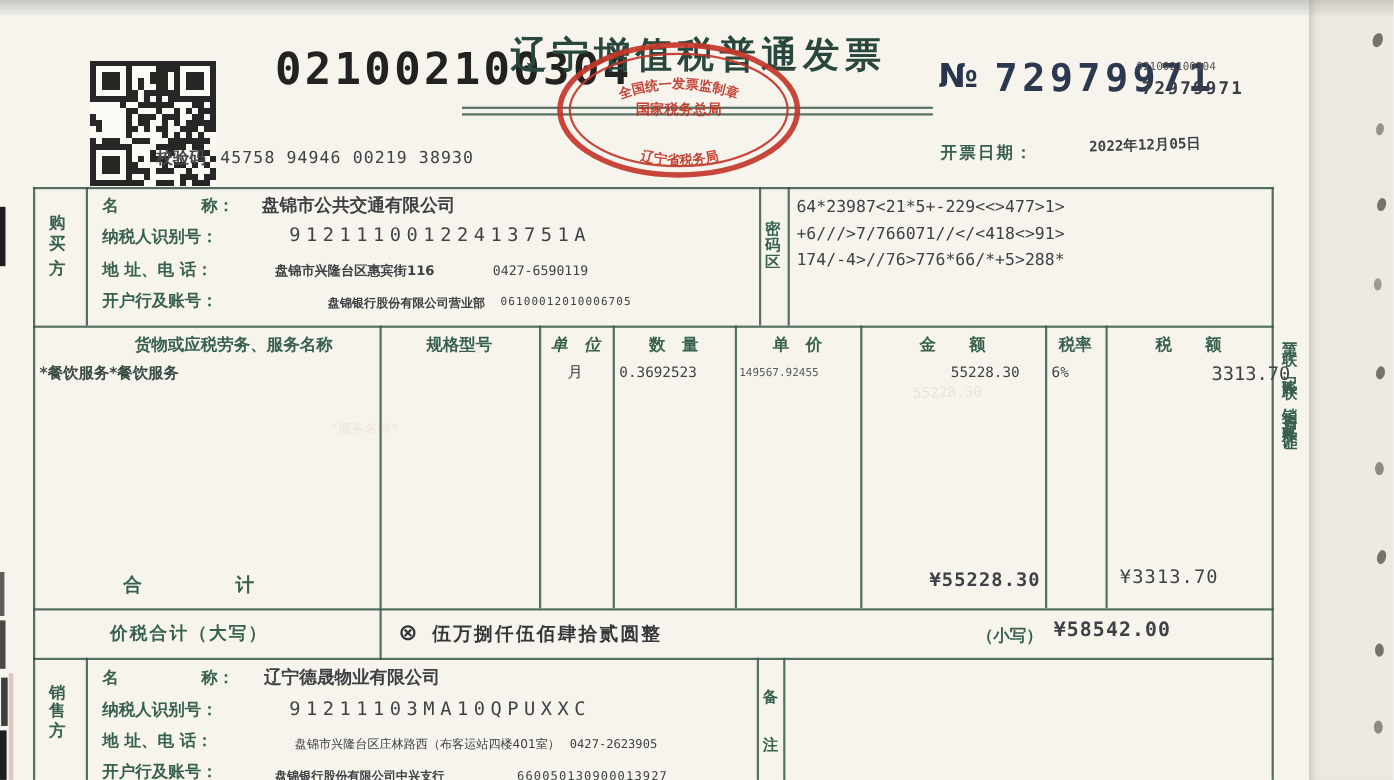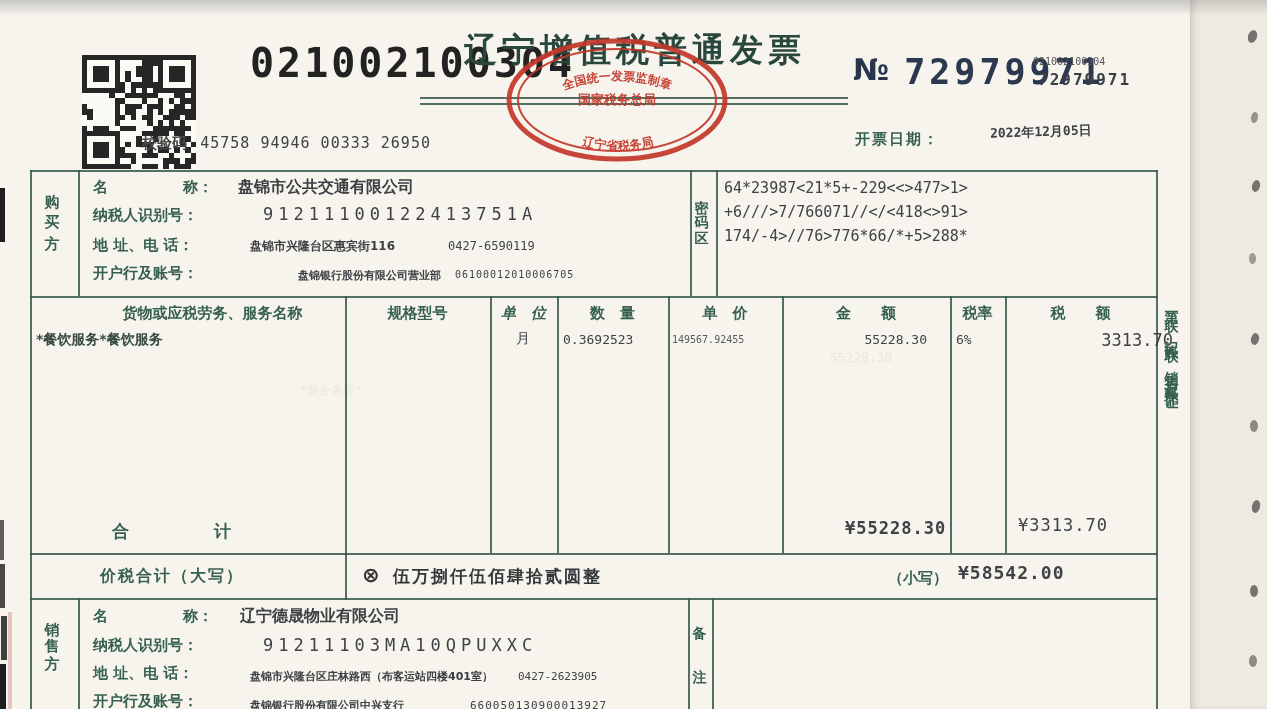--- a/index.html
+++ b/index.html
@@ -209,21 +209,21 @@
           <rect x="16" y="2" width="3" height="3"></rect>
           <rect x="2" y="16" width="3" height="3"></rect>
       </g>
     </svg>
   </div>
 
   <div class="abs mc" style="left:250px;top:40px;font-size:40px;font-weight:bold;letter-spacing:3px;color:#222;">021002100304</div>
 
   <div class="abs" style="left:142px;top:134px;font-size:15px;color:#474747;font-weight:bold;">
     <span>校验码</span>
-    <span class="mc" style="font-weight:normal;margin-left:8px;letter-spacing:1px;">45758 94946 00333 26950</span>
+    <span class="mc" style="font-weight:normal;margin-left:8px;letter-spacing:1px;">45758 94946 00219 38930</span>
   </div>
 
   <div class="abs" style="left:428px;top:28px;width:414px;text-align:center;font-size:33px;font-weight:bold;letter-spacing:5px;color:#2a473e;">辽宁增值税普通发票</div>
   <div class="abs line" style="left:420px;top:97px;width:428px;height:2px;"></div>
   <div class="abs line" style="left:420px;top:103px;width:428px;height:2px;"></div>
 
   <div class="abs" style="left:503px;top:36px;width:228px;height:128px;opacity:.92;">
     <svg width="228" height="128" viewBox="0 0 228 128">
       <defs>
         <path id="arcTop" d="M 28,82 A 88,48 0 0 1 200,82" fill="none"></path>
@@ -317,21 +317,21 @@
   <div class="abs" style="left:393px;top:565px;font-size:17px;font-weight:bold;color:#33373a;letter-spacing:2px;">伍万捌仟伍佰肆拾贰圆整</div>
   <div class="abs green" style="left:888px;top:569px;font-size:15px;">（小写）</div>
   <div class="abs mc" style="left:958px;top:562px;font-size:18px;font-weight:bold;letter-spacing:1px;">¥58542.00</div>
 
   <div class="abs green vlabel" style="left:42px;top:610px;font-size:15px;letter-spacing:16px;">销售方</div>
   <div class="abs green" style="left:93px;top:607px;font-size:15px;">名　　　　　称：</div>
   <div class="abs" style="left:240px;top:606px;font-size:16px;font-weight:bold;color:#3c4043;">辽宁德晟物业有限公司</div>
   <div class="abs green" style="left:93px;top:636px;font-size:15px;">纳税人识别号：</div>
   <div class="abs mc" style="left:263px;top:635px;font-size:17px;letter-spacing:5px;">91211103MA10QPUXXC</div>
   <div class="abs green" style="left:93px;top:664px;font-size:15px;">地 址、电 话：</div>
-  <div class="abs" style="left:250px;top:669px;font-size:11px;font-weight:bold;color:#3c4043;">盘锦市兴隆台区庄林路西（布客运站四楼401室）</div>
+  <div class="abs" style="left:268px;top:669px;font-size:11px;font-weight:normal;color:#3c4043;">盘锦市兴隆台区庄林路西（布客运站四楼401室）</div>
   <div class="abs mc" style="left:518px;top:670px;font-size:11px;">0427-2623905</div>
   <div class="abs green" style="left:93px;top:692px;font-size:15px;">开户行及账号：</div>
   <div class="abs" style="left:250px;top:698px;font-size:11px;font-weight:bold;color:#3c4043;">盘锦银行股份有限公司中兴支行</div>
   <div class="abs mc" style="left:470px;top:699px;font-size:11px;letter-spacing:1px;">660050130900013927</div>
 
   <div class="abs green vlabel" style="left:691px;top:615px;font-size:14px;letter-spacing:42px;">备注</div>
 
   <div class="abs green vlabel" style="left:1163px;top:300px;font-size:14px;letter-spacing:4px;height:300px;">第一联：记账联　销售方记账凭证</div>
 
 </div>

